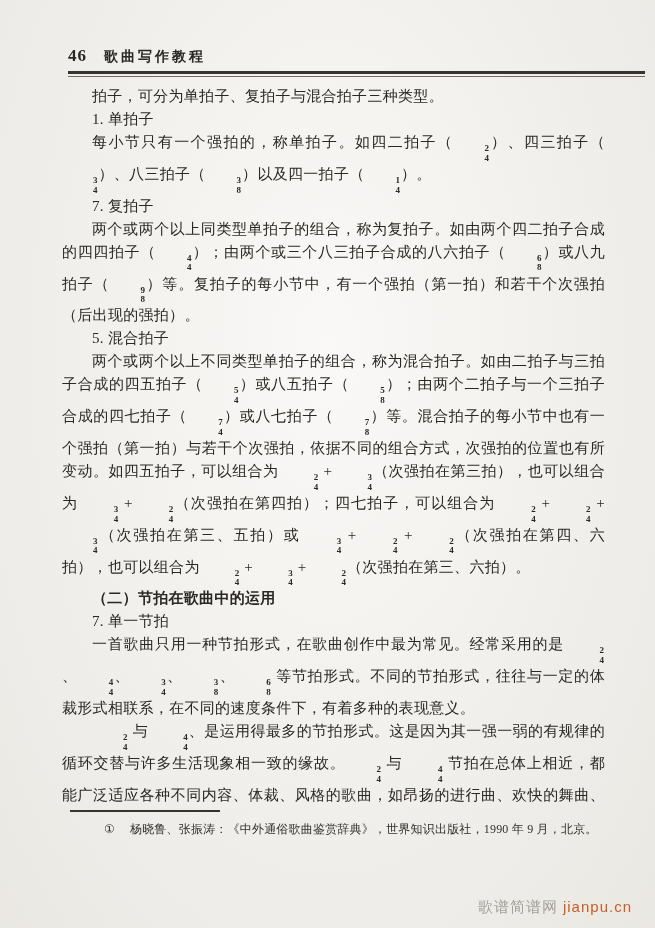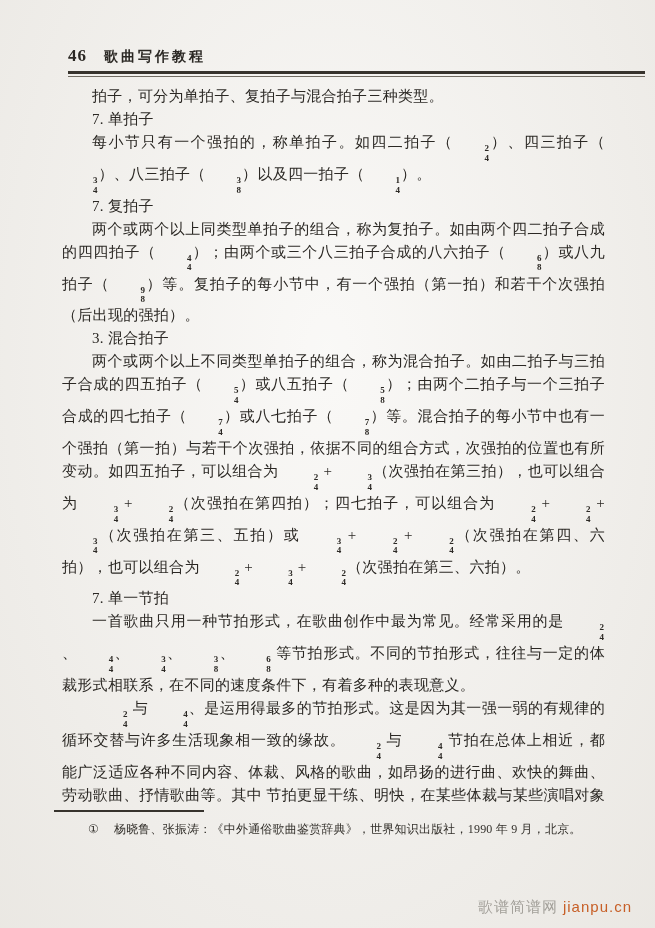--- a/index.html
+++ b/index.html
@@ -31,21 +31,21 @@
   }
   .page-body p.heading-bold { font-weight:700; }
   
   .frac {
     display:inline-flex; flex-direction:column; align-items:center;
     font-size:9px; font-weight:700; line-height:1.02;
     vertical-align:-4px; padding:0 1px; letter-spacing:0;
   }
   .frac .den { margin-top:0.5px; }
   
-  .footnote-block { position:absolute; left:54px; top:810px; width:543px; }
+  .footnote-block { position:absolute; left:70px; top:810px; width:543px; }
   .footnote-rule { width:150px; border-top:2px solid #37332d; }
   .footnote { margin:9px 0 0 34px; font-size:12px; line-height:17px; letter-spacing:0.2px; color:#33302b; }
   .fn-marker { margin-right:15px; }
   
   .watermark {
     position:absolute; right:23px; bottom:11px;
     font-family:"Liberation Sans","DejaVu Sans",sans-serif;
     font-size:15px; letter-spacing:1px;text-align:right;
   }
   .wm-name { margin-right:5px; }
@@ -58,21 +58,21 @@
   <header class="page-header">
     <div class="header-row">
       <span class="page-num">46</span>
       <span class="book-title">歌曲写作教程</span>
     </div>
     <div class="rule"></div>
   </header>
 
   <main class="page-body" id="page-body">
       <p class="body">拍子，可分为单拍子、复拍子与混合拍子三种类型。</p>
-      <p class="heading">7. 单拍子</p>
+      <p class="heading">1. 单拍子</p>
       <p class="body">每小节只有一个强拍的，称单拍子。如四二拍子（<span class="frac">
           <span class="num">2</span>
           <span class="den">4</span>
         </span>）、四三拍子（<span class="frac">
           <span class="num">3</span>
           <span class="den">4</span>
         </span>）、八三拍子（<span class="frac">
           <span class="num">3</span>
           <span class="den">8</span>
         </span>）以及四一拍子（<span class="frac">
@@ -83,21 +83,21 @@
       <p class="body">两个或两个以上同类型单拍子的组合，称为复拍子。如由两个四二拍子合成的四四拍子（<span class="frac">
           <span class="num">4</span>
           <span class="den">4</span>
         </span>）；由两个或三个八三拍子合成的八六拍子（<span class="frac">
           <span class="num">6</span>
           <span class="den">8</span>
         </span>）或八九拍子（<span class="frac">
           <span class="num">9</span>
           <span class="den">8</span>
         </span>）等。复拍子的每小节中，有一个强拍（第一拍）和若干个次强拍（后出现的强拍）。</p>
-      <p class="heading">3. 混合拍子</p>
+      <p class="heading">5. 混合拍子</p>
       <p class="body">两个或两个以上不同类型单拍子的组合，称为混合拍子。如由二拍子与三拍子合成的四五拍子（<span class="frac">
           <span class="num">5</span>
           <span class="den">4</span>
         </span>）或八五拍子（<span class="frac">
           <span class="num">5</span>
           <span class="den">8</span>
         </span>）；由两个二拍子与一个三拍子合成的四七拍子（<span class="frac">
           <span class="num">7</span>
           <span class="den">4</span>
         </span>）或八七拍子（<span class="frac">
@@ -136,20 +136,21 @@
         </span>（次强拍在第四、六拍），也可以组合为 <span class="frac">
           <span class="num">2</span>
           <span class="den">4</span>
         </span> + <span class="frac">
           <span class="num">3</span>
           <span class="den">4</span>
         </span> + <span class="frac">
           <span class="num">2</span>
           <span class="den">4</span>
         </span>（次强拍在第三、六拍）。</p>
+      <p class="heading-bold">（二）节拍在歌曲中的运用</p>
       <p class="heading">7. 单一节拍</p>
       <p class="body">一首歌曲只用一种节拍形式，在歌曲创作中最为常见。经常采用的是 <span class="frac">
           <span class="num">2</span>
           <span class="den">4</span>
         </span>、<span class="frac">
           <span class="num">4</span>
           <span class="den">4</span>
         </span>、<span class="frac">
           <span class="num">3</span>
           <span class="den">4</span>

